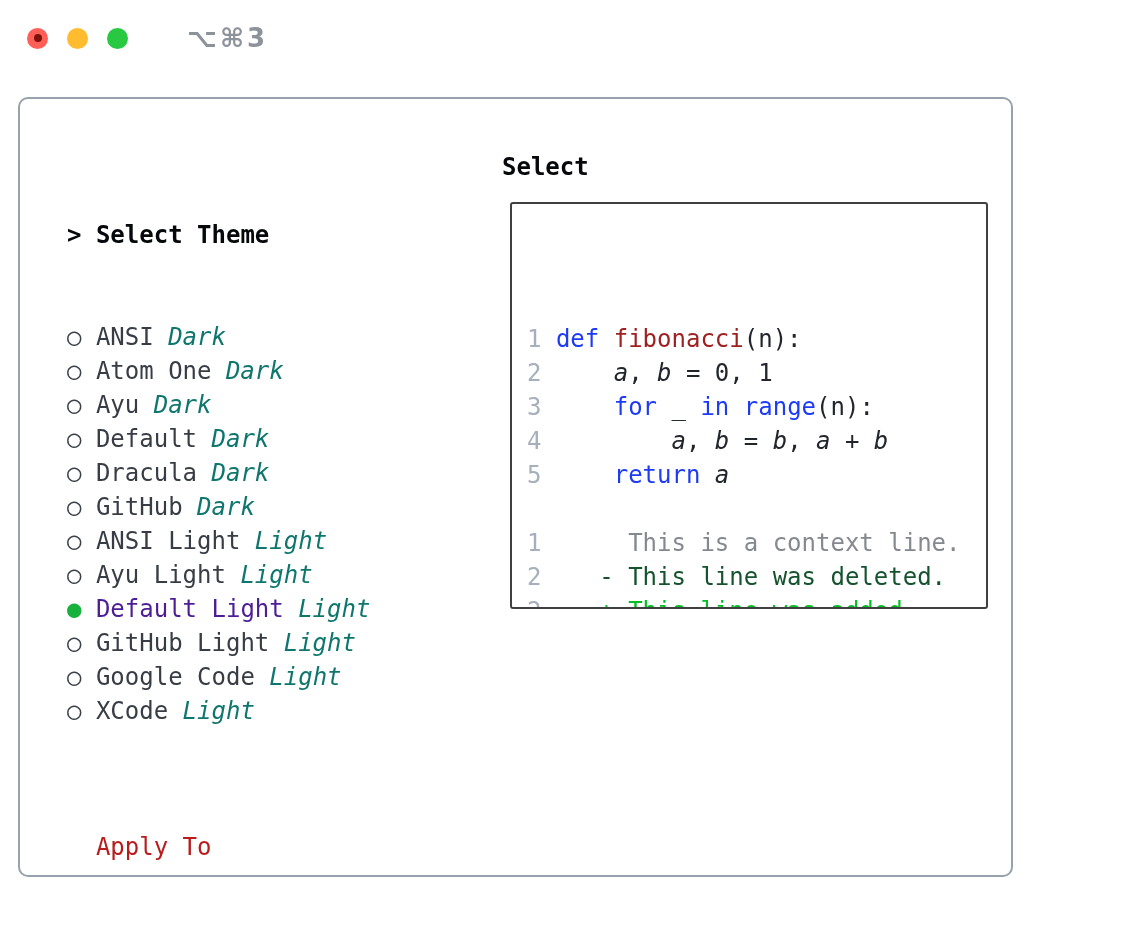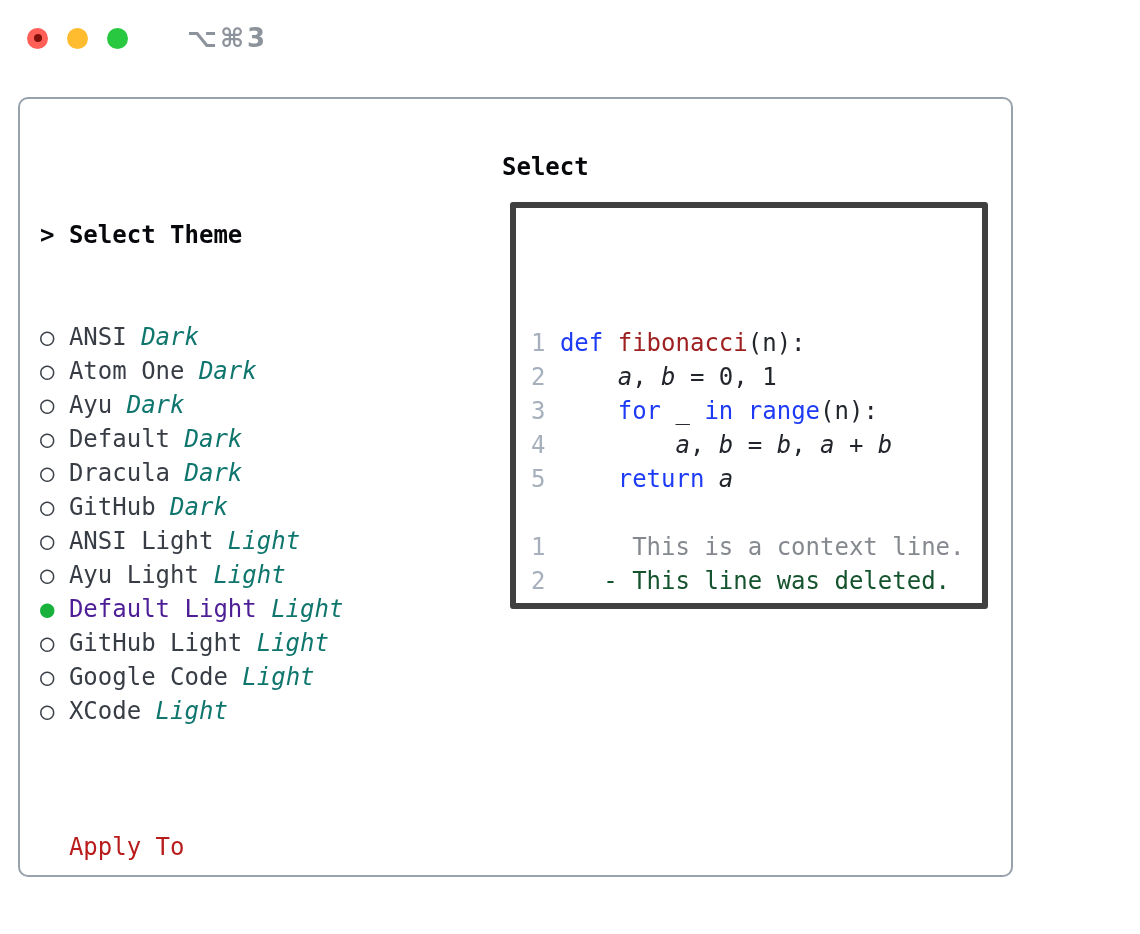--- a/index.html
+++ b/index.html
@@ -13,32 +13,32 @@
   .light{width:21px;height:21px;border-radius:50%;margin-right:19px;position:relative;cursor:default;}
   .light-close{background:#ff5f57;}
   .light-close::after{content:"";position:absolute;left:6.5px;top:6.5px;width:8px;height:8px;border-radius:50%;background:#7f100a;}
   .light-min{background:#febc2e;}
   .light-zoom{background:#28c840;}
   .shortcut{margin-left:40px;font-family:"DejaVu Sans",sans-serif;font-weight:bold;font-size:26px;color:#8d939b;letter-spacing:3px;}
   
   .panel{position:absolute;left:18px;top:97px;width:995px;height:780px;border:2px solid #98a2ac;border-radius:10px;box-sizing:border-box;background:#fff;}
   
   .left-col{position:absolute;left:20px;top:51px;font-size:24px;line-height:34px;white-space:pre;}
-  .row{height:34px;}
+  .row{height:34px;margin-left:27px;}
   .hdr-row{font-weight:bold;color:#06080b;}
   .hdr-prefix{display:inline-block;width:2ch;}
   .marker{display:inline-block;width:2ch;color:#3c4149;}
   .marker.sel{color:#17b13c;}
   .name{color:#383d45;}
   .name.sel{color:#4c1d95;}
   .variant{margin-left:1ch;color:#0f766e;font-style:italic;}
   .apply-hdr{padding-left:2ch;color:#b91c1c;margin-top:34px;}
   
   .right-title{position:absolute;left:482px;top:51px;font-size:24px;line-height:34px;font-weight:bold;color:#06080b;}
-  .preview-box{position:absolute;left:490px;top:103px;width:478px;height:407px;border:6px solid #404040;border-radius:3px;box-sizing:border-box;padding:50px 0 0 15px;font-size:24px;line-height:34px;white-space:pre;overflow:hidden;}
+  .preview-box{position:absolute;left:490px;top:103px;width:478px;height:407px;border:2px solid #404040;border-radius:3px;box-sizing:border-box;padding:50px 0 0 15px;font-size:24px;line-height:34px;white-space:pre;overflow:hidden;}
   .crow{height:34px;}
   .lnum{color:#a6afbc;}
   .c-plain{color:#22262c;}
   .c-kw{color:#1d3bf5;}
   .c-fn{color:#9e2020;}
   .c-var{color:#22262c;font-style:italic;}
   .c-ctx{color:#85898f;text-align:center;}
   .c-del{color:#14532d;}
   .c-add{color:#00bf23;}
 </style>

